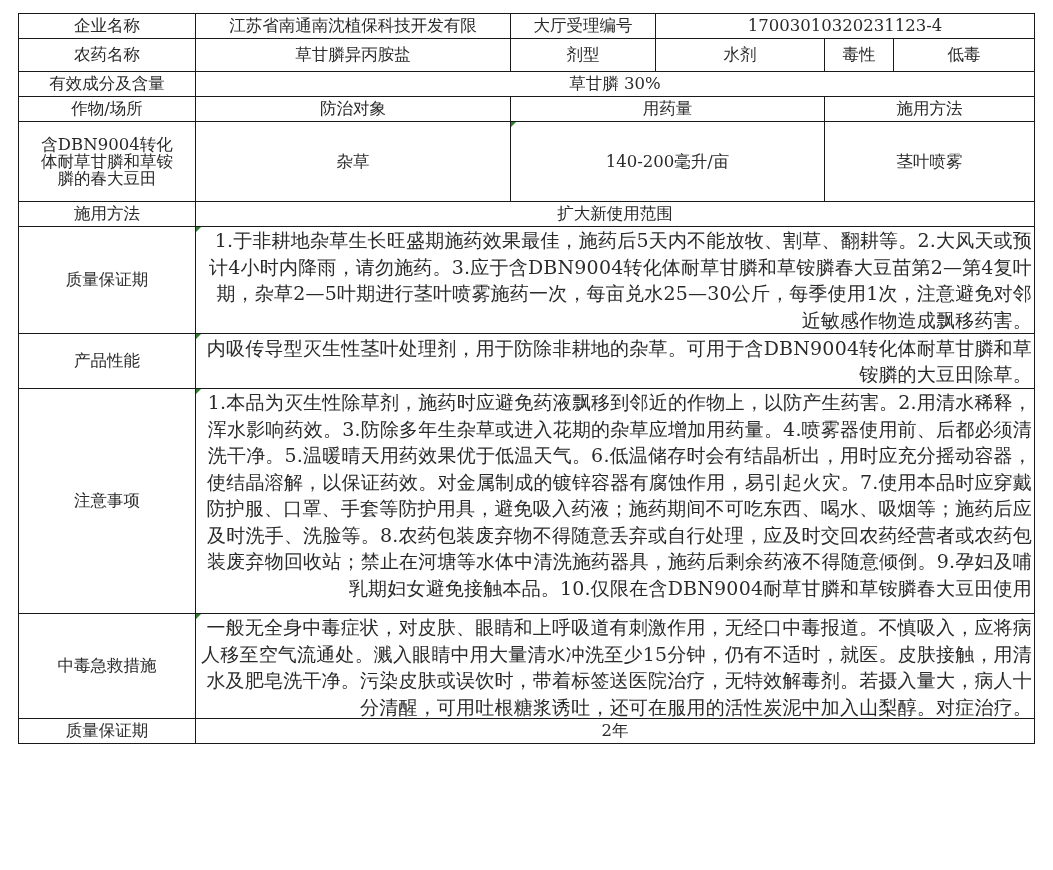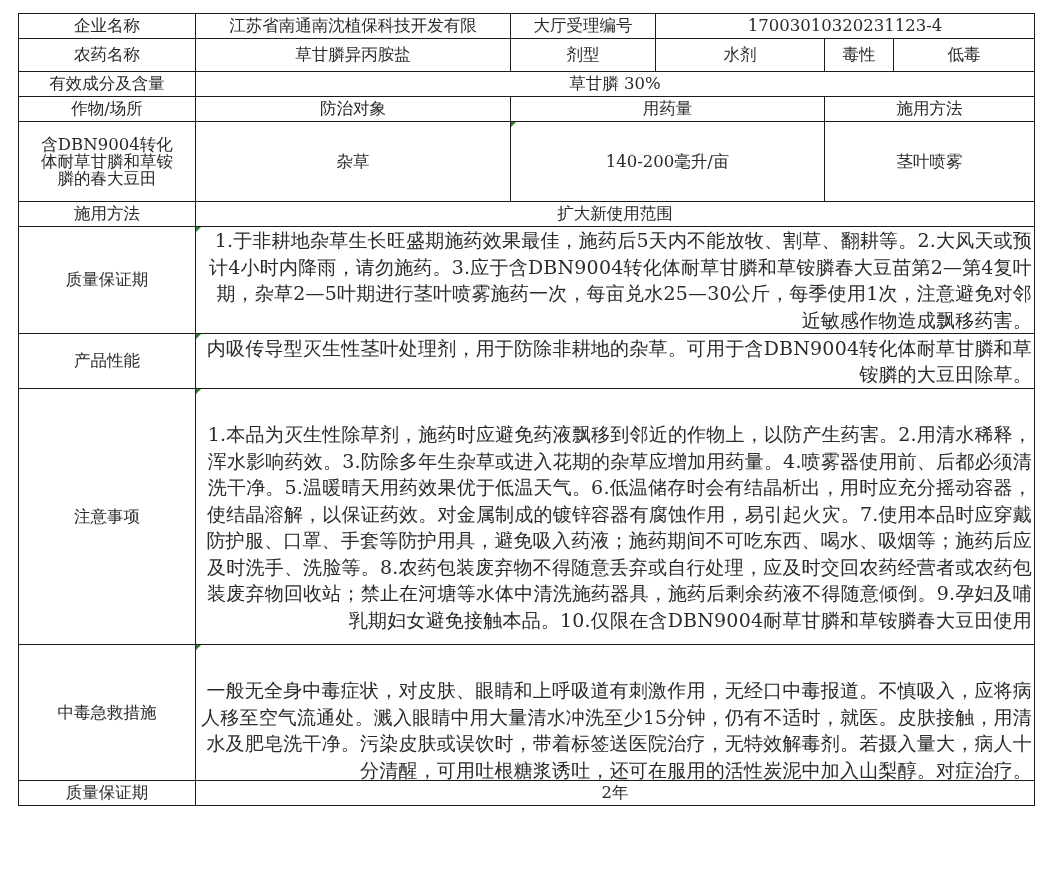--- a/index.html
+++ b/index.html
@@ -6,21 +6,21 @@
     body { width: 1053px; height: 870px; position: relative; overflow: hidden;
            font-family: "DejaVu Serif", "Liberation Serif", serif; color: #2a2a2a; }
     .tbl { position: absolute; left: 18px; top: 13px; width: 1016px; border-collapse: collapse; table-layout: fixed; }
     .tbl td { border: 1.5px solid #1a1a1a; padding: 0; font-size: 16.5px; line-height: 24px;
               text-align: center; vertical-align: middle; overflow: hidden; white-space: nowrap; }
     .tbl td.wrap { white-space: normal; text-align: right; padding: 0 2px 0 3px; line-height: 26.5px; font-size: 19px; letter-spacing: 0.2px; position: relative; }
     .tbl td.crop { vertical-align: top; }
     .tbl td.multi { white-space: normal; line-height: 17px; padding: 0 19px; }
     .tri::before { content: ""; position: absolute; left: 0; top: 0; width: 0; height: 0;
                    border-top: 5px solid #2e7d32; border-right: 5px solid transparent; }
-    .inner { display: block; overflow: hidden; margin-top: 32px; }
+    .inner { display: block; overflow: hidden; }
   </style>
 </head>
 <body>
 
 <table class="tbl">
   <colgroup>
     <col style="width:177px">
     <col style="width:315px">
     <col style="width:145px">
     <col style="width:169px">

